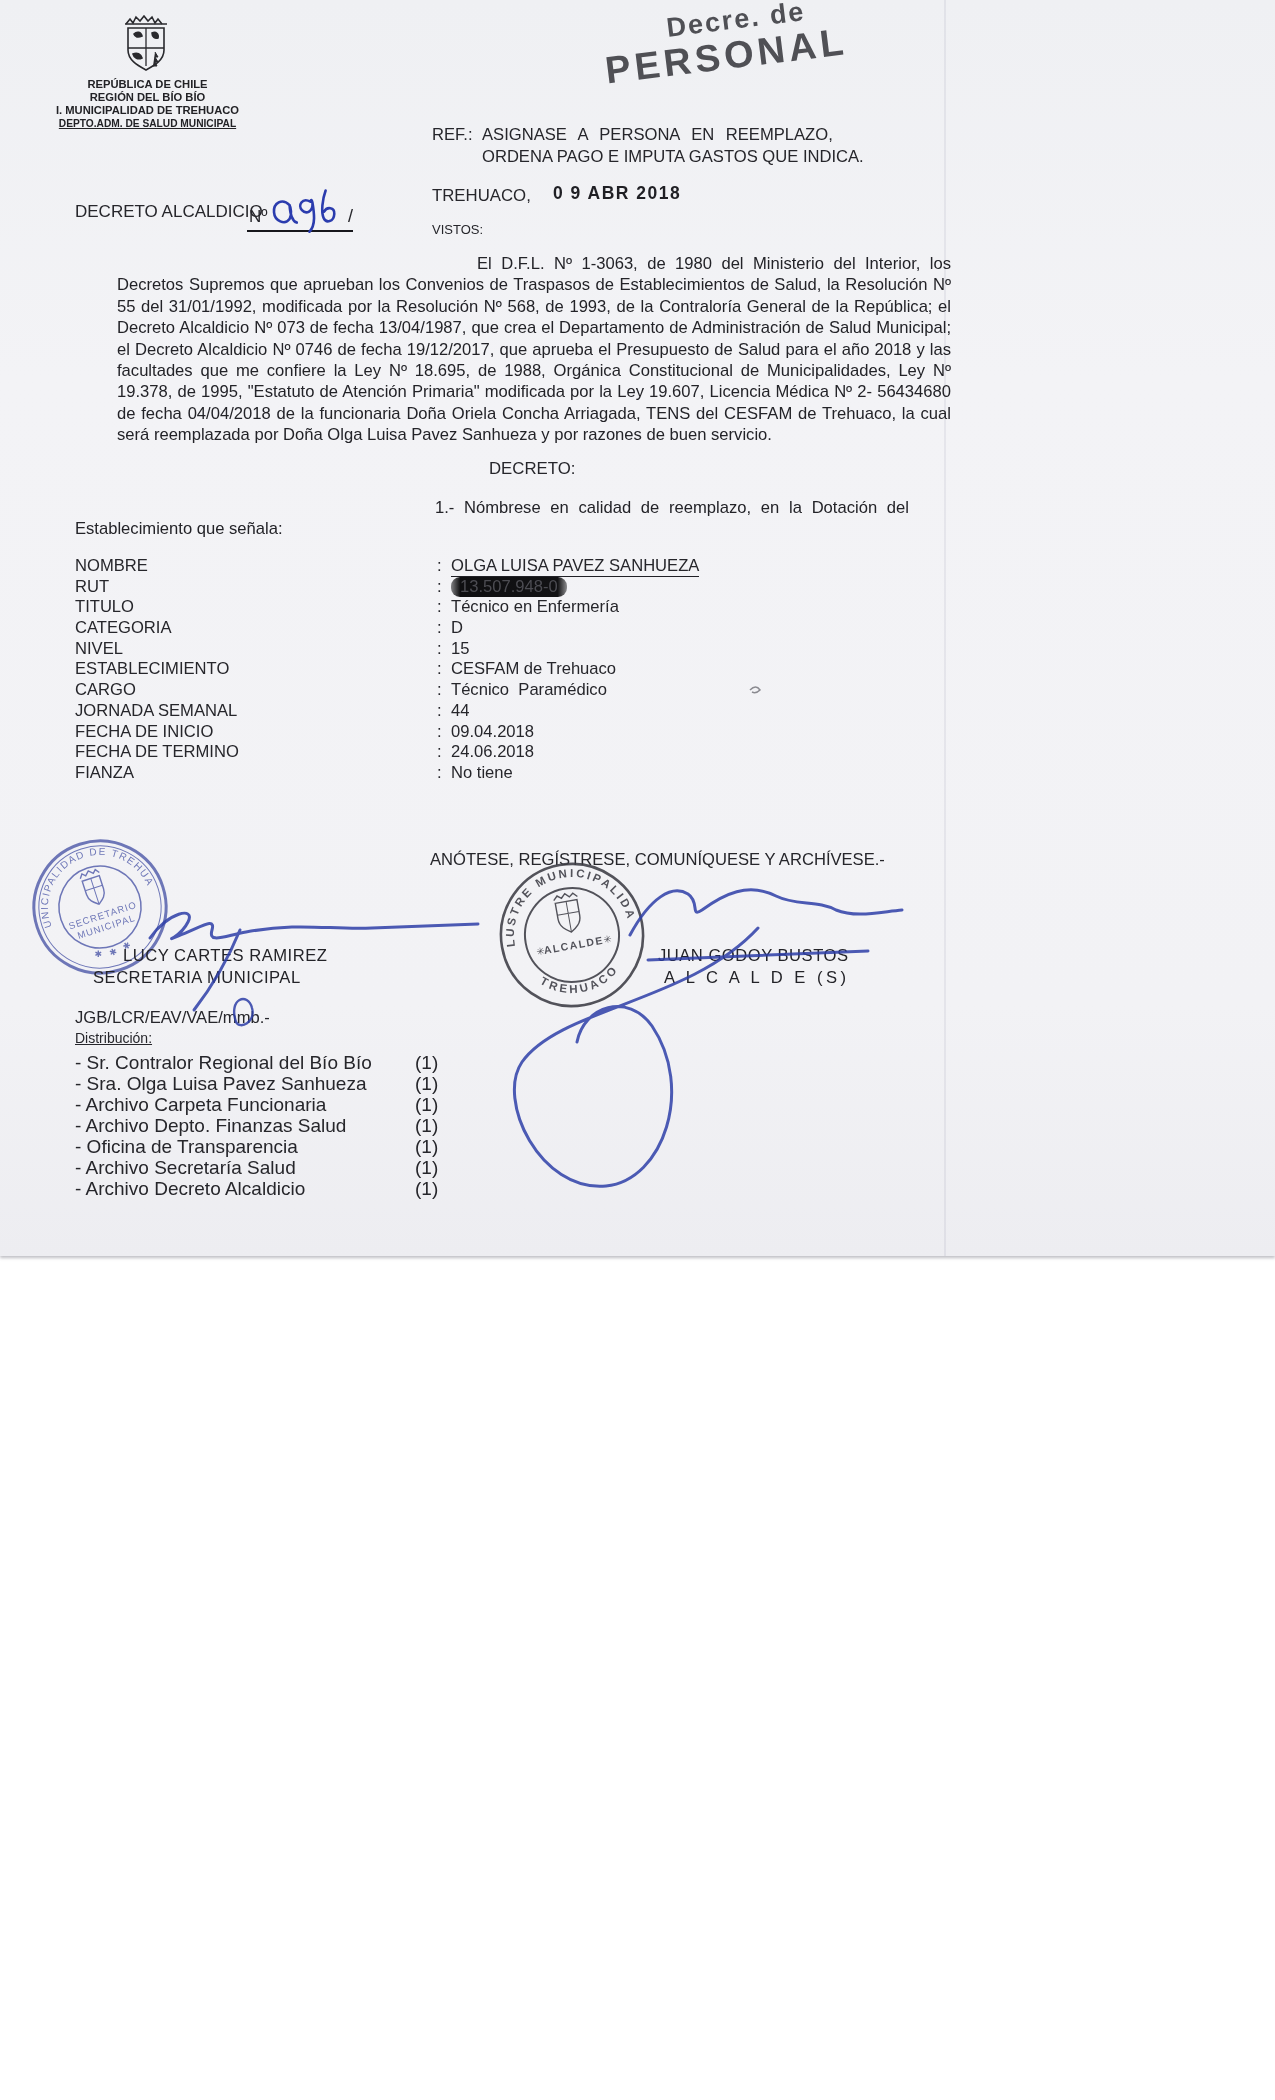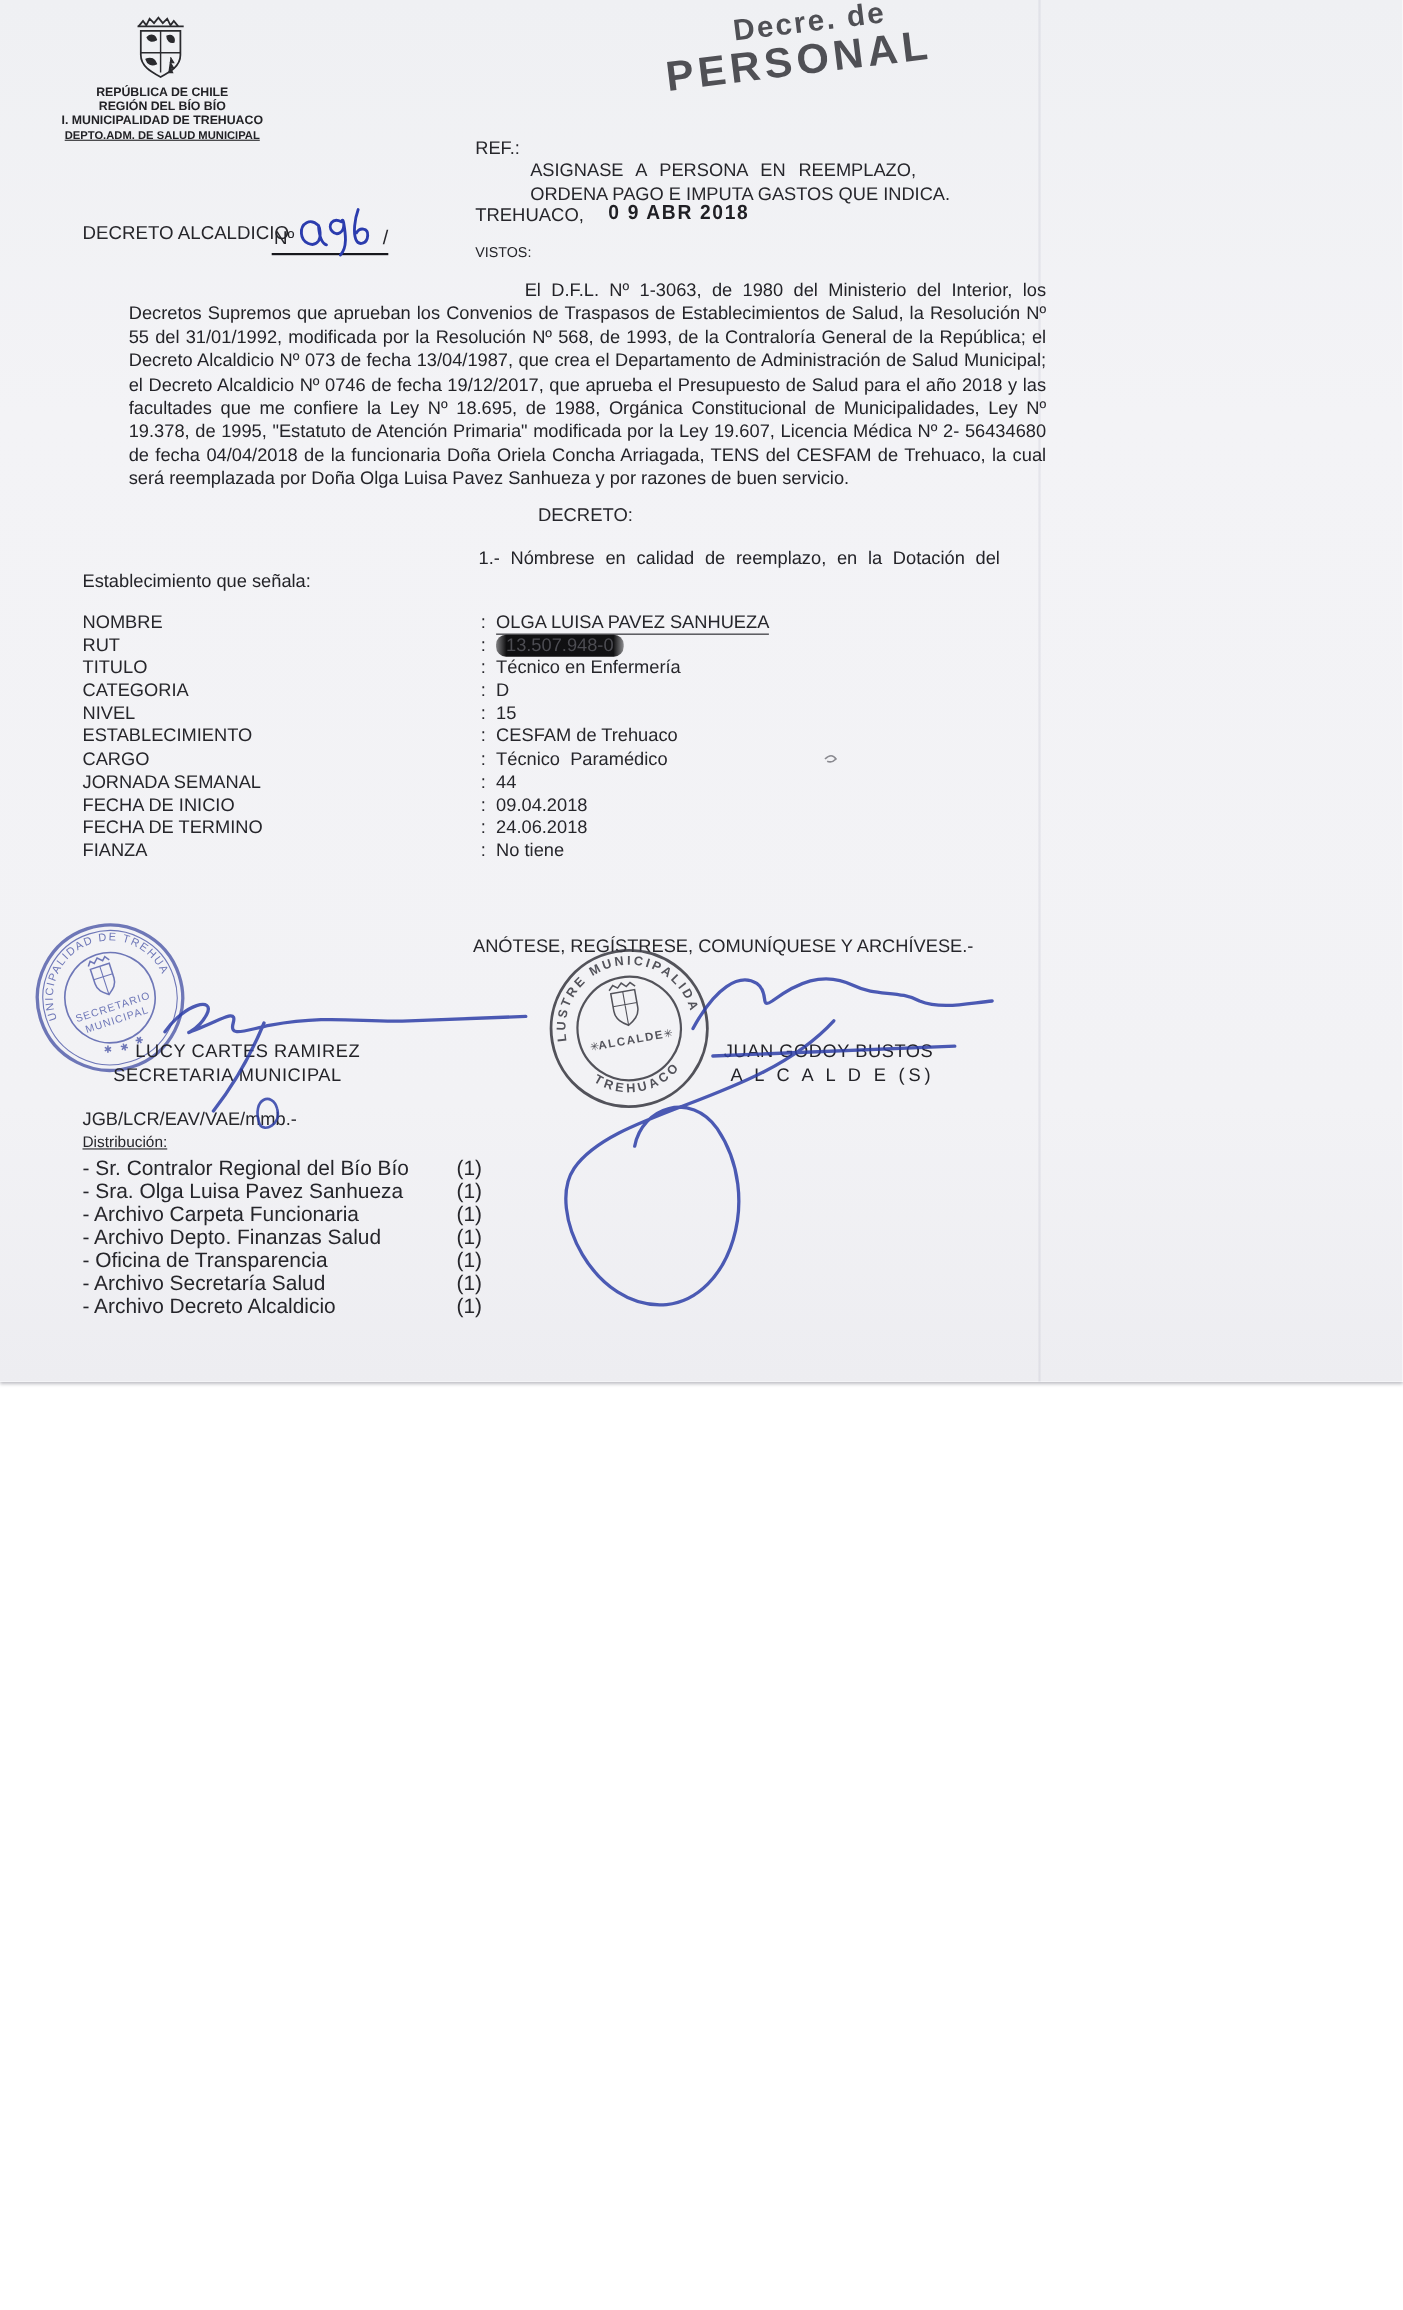--- a/index.html
+++ b/index.html
@@ -16,21 +16,21 @@
     font-size:11.2px; font-weight:600; line-height:13px; color:#222226; }
   .letterhead .small { font-size:10.2px; text-decoration:underline; }
   
   .topstamp { left:552px; top:6px; width:345px; text-align:center;
     transform:rotate(-7deg); color:#3a3a40; opacity:.88; }
   .topstamp .l1 { font-size:27px; font-weight:bold; letter-spacing:2px; transform:translateX(14px); }
   .topstamp .l2 { font-size:38px; font-weight:bold; letter-spacing:4px; margin-top:-2px; }
   
   .ref { left:432px; top:124px; width:485px; display:flex; font-size:16.6px; line-height:21.5px; }
   .ref .label { flex:0 0 50px; font-weight:400; }
-  .ref .l1 { word-spacing:7px;margin-top:20px; }
+  .ref .l1 { word-spacing:7px; }
   .citydate { left:432px; top:186px; font-size:16.8px; }
   .datestamp { left:553px; top:183px; font-size:17.5px; font-weight:bold;
     letter-spacing:1.5px; color:#1f1f24; transform:scaleY(1.06); }
   .decree-label { left:75px; top:202px; font-size:17px; }
   .num-wrap { left:247px; top:194px; width:106px; height:38px; border-bottom:2.5px solid #17171c; }
   .num-wrap .no { position:absolute; left:2px; bottom:3px; font-size:17px; }
   .num-wrap .slash { position:absolute; right:0px; bottom:3px; font-size:18px; }
   .num-wrap svg { position:absolute; left:24px; bottom:-4px; }
   .vistos { left:432px; top:222px; font-size:13px; }
   .para { left:75px; width:834px; text-align:justify; font-size:16.6px; line-height:21.4px;
@@ -42,21 +42,21 @@
   .frow { display:flex; height:20.7px; align-items:flex-start; }
   .frow .field-label { flex:0 0 362px; }
   .frow .colon { flex:0 0 14px; }
   .frow .field-value { white-space:pre; }
   .underline .field-value { border-bottom:1.7px solid #202026; }
   .redacted .field-value { background:linear-gradient(90deg,rgba(17,17,19,.5) 0,#0f0f11 8%,#121214 92%,rgba(17,17,19,.45) 100%);
     color:#4c4c52; border-radius:9px; padding:0 9px; }
   .p-item2 { top:792px; }
   .closing { left:430px; top:850px; font-size:16.6px; }
   .sign-name { font-size:16.6px; letter-spacing:.5px; color:#232328; }
-  .ln { left:99px; top:946px;margin-left:24px; } .lt { left:93px; top:968px;margin-left:10px; }
+  .ln { left:99px; top:946px;margin-left:24px; } .lt { left:93px; top:968px; }
   .rn { left:658px; top:946px; } .rt { left:664px; top:968px; letter-spacing:3.5px; }
   .initials { left:75px; top:1008px; font-size:16.6px; }
   .dist-label { left:75px; top:1030px; font-size:14px; text-decoration:underline; }
   .dist { left:75px; top:1052px; width:400px; font-size:19px; }
   .drow { position:relative; height:21px; }
   .drow .copies { position:absolute; left:340px; top:0; }
   svg text { font-family:"Liberation Sans","DejaVu Sans",sans-serif; }
   .overlay { pointer-events:none; }
 </style>
 </head>

